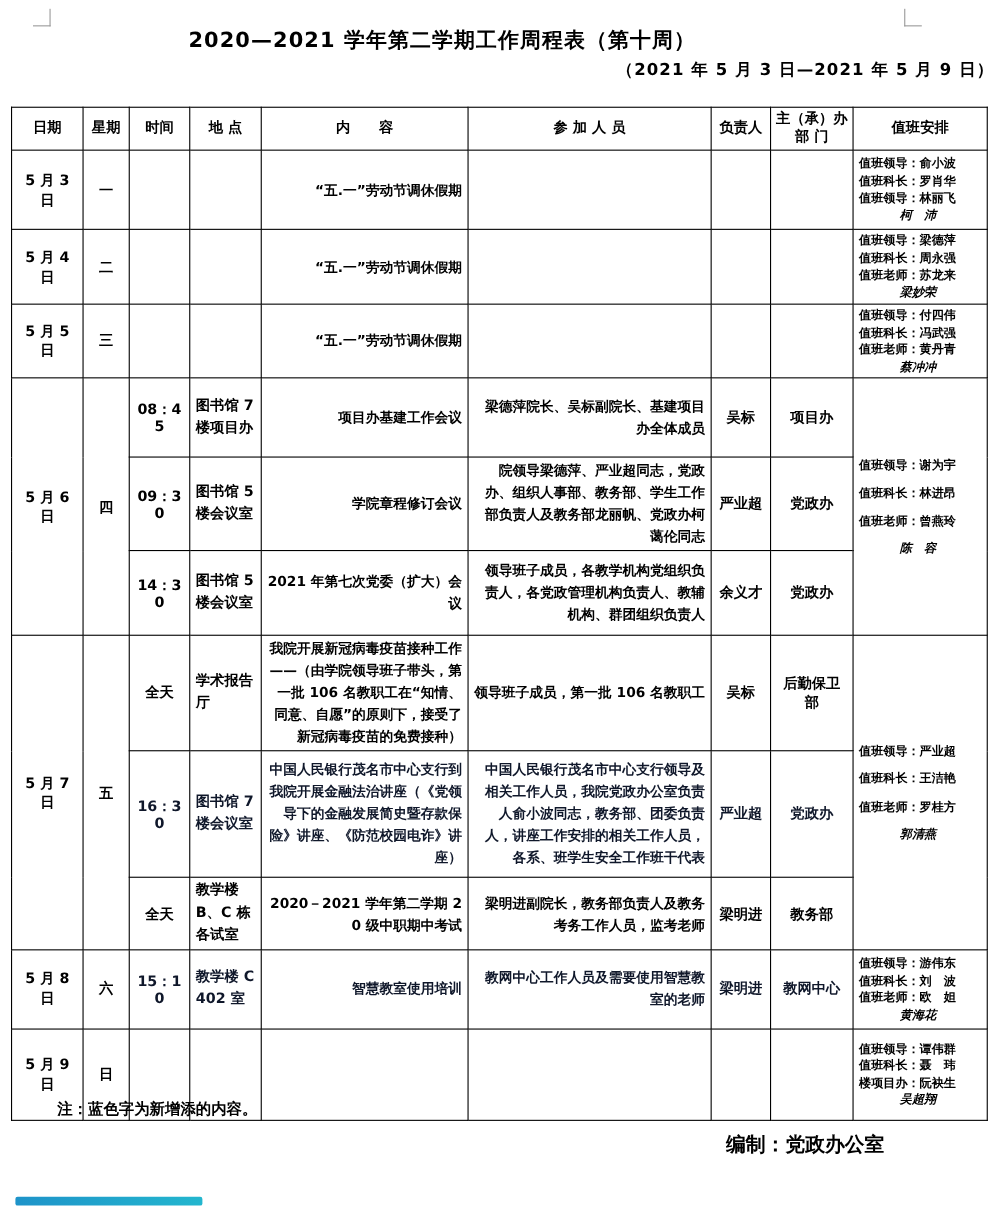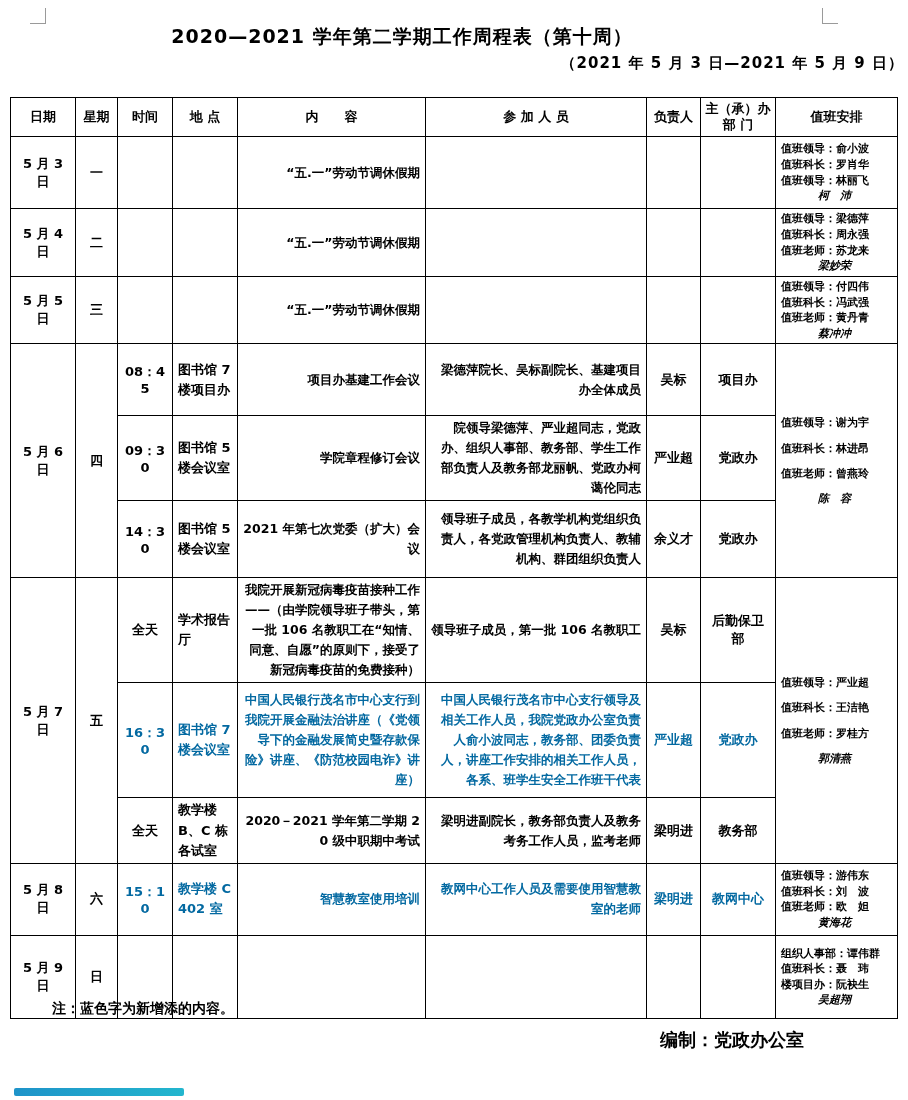--- a/index.html
+++ b/index.html
@@ -35,21 +35,21 @@
     text-align:center;font-size:13px;font-weight:700;height:34px;
     white-space:pre-line;line-height:1.25;padding:2px 2px;
   }
   td.c-date,td.c-week,td.c-time,td.c-leader,td.c-dept{text-align:center;}
   td.c-place{text-align:left;line-height:1.55;}
   td.c-content,td.c-part{text-align:right;font-size:12.5px;line-height:1.6;}
   td.c-duty{padding:1px 4px 1px 6px;font-size:11px;}
   .duty-line{line-height:1.42;white-space:pre;}
   .duty-spread .duty-line{line-height:2.3;}
   .duty-line.cont{text-align:center;padding-right:4px;font-style:italic;}
-  .blue{color:#0369a1;}
+  .blue{color:#0f172a;}
 
   .note{
     position:absolute;left:52px;top:1000px;
     font-size:14px;font-weight:700;
   }
   .credit{
     position:absolute;left:660px;top:1028px;
     font-size:18px;font-weight:700;
   }
   .bottom-bar{
@@ -224,21 +224,21 @@
       <tr style="height: 83px;">
         <td class="c-date">5 月 9 日</td>
         <td class="c-week">日</td>
         <td class="c-time"></td>
         <td class="c-place"></td>
         <td class="c-content"></td>
         <td class="c-part"></td>
         <td class="c-leader"></td>
         <td class="c-dept"></td>
         <td class="c-duty">
-          <div class="duty-line">组织人事部：谭伟群</div>
+          <div class="duty-line">值班领导：谭伟群</div>
           <div class="duty-line">值班科长：聂　玮</div>
           <div class="duty-line">楼项目办：阮袂生</div>
           <div class="duty-line cont">吴超翔</div>
         </td>
       </tr>
     </tbody>
 </table>
 
 <div class="note">注：蓝色字为新增添的内容。</div>
 <div class="credit">编制：党政办公室</div>

